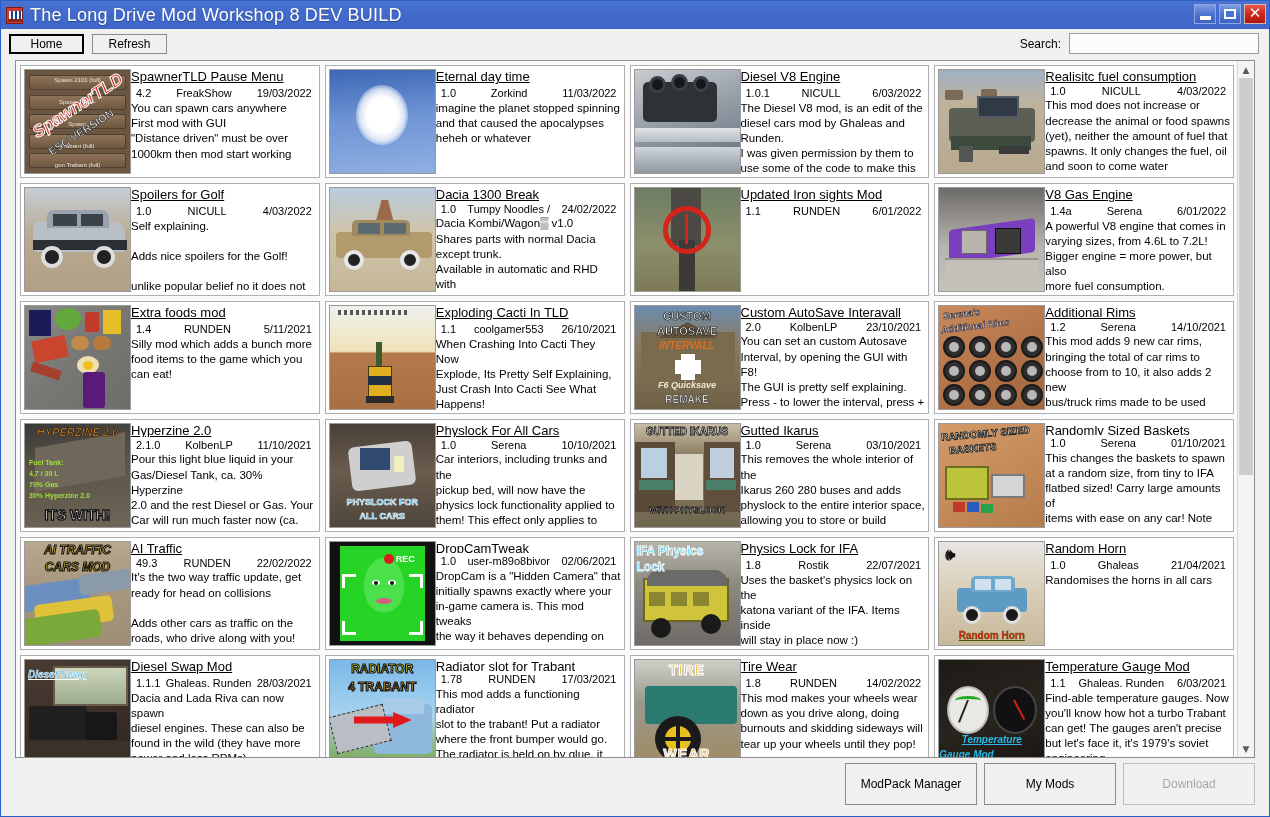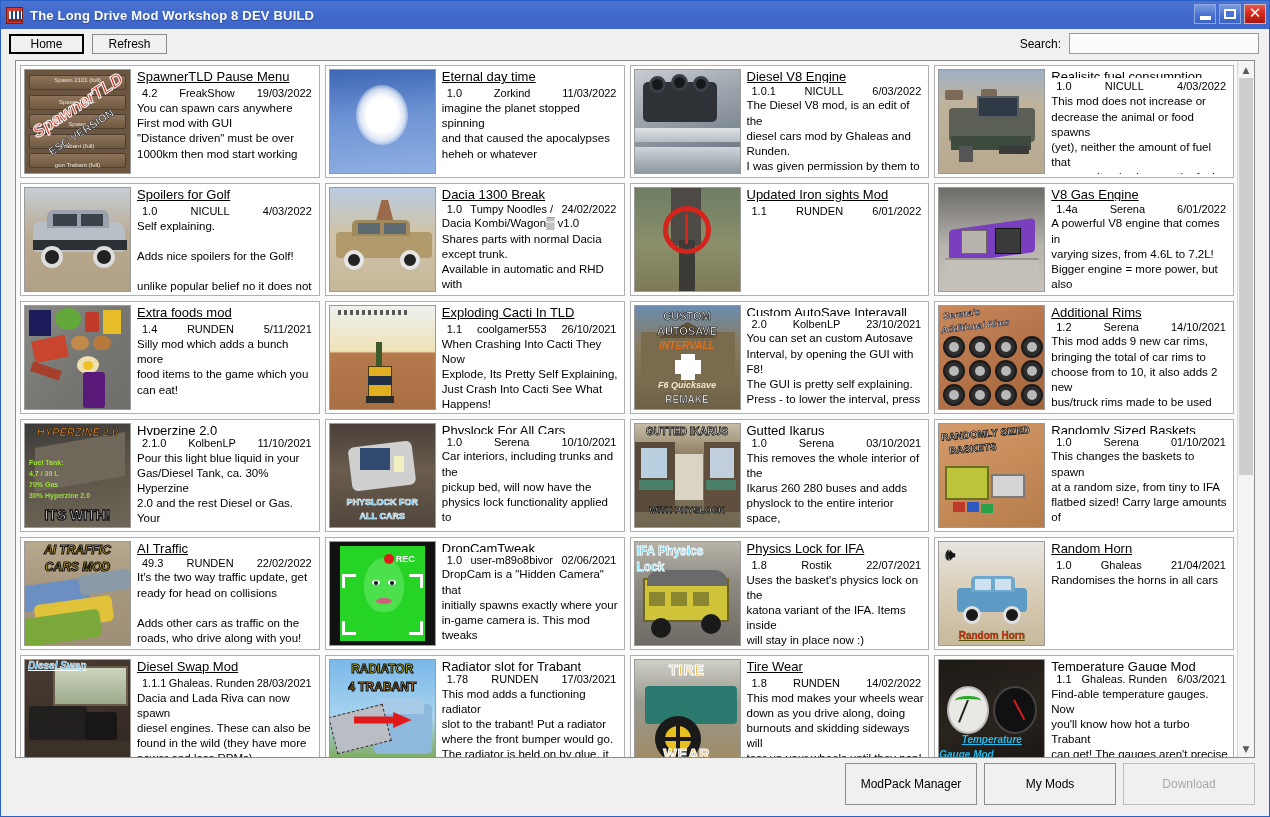--- a/index.html
+++ b/index.html
@@ -36,21 +36,21 @@
   }
   #app-icon::before {
     content:""; position:absolute; left:2px; top:3px; width:13px; height:8px;
     background: repeating-linear-gradient(90deg,#fff 0 2px,#1b3f8f 2px 4px);
   }
   #app-icon::after {
     content:""; position:absolute; left:1px; bottom:1px; width:15px; height:3px;
     background:#8e241a;
   }
   #title-text {
-    color:#ffffff; font-size:13px; font-weight:bold;
+    color:#ffffff; font-size:18px; font-weight:normal;
     letter-spacing:.2px; white-space:nowrap;
     text-shadow: 0 1px 1px rgba(0,0,0,.35);
   }
   #winbtns { position:absolute; right:3px; top:3px; display:flex; gap:3px; }
   .winbtn {
     width:22px; height:20px;
     display:flex; align-items:center; justify-content:center;
     border:1px solid #8fa9e0;
     background: linear-gradient(180deg,#7e9bdd 0%,#4a72d0 55%,#3c62c2 100%);
   }
@@ -127,21 +127,20 @@
   }
   .thumb {
     width:107px; height:105px; flex:none;
     border:1px solid #9a9a9a;
     overflow:hidden;
     position:relative;
     background:#555;
   }
   .info {
     flex:1; min-width:0;
-    padding-left:6px;
     display:flex; flex-direction:column;
     overflow:hidden;
   }
   .mod-title {
     font-size:13px; color:#000;
     text-decoration:underline;
     white-space:nowrap; overflow:hidden;
     line-height:1.25;
     margin-bottom:1px;
   }
@@ -755,21 +754,21 @@
             </div>
           </div>
           <div class="card">
             <div class="thumb">
               <div style="position:absolute;inset:0;background:linear-gradient(160deg,#4a3c33 0%,#3a2f28 60%,#2d251f 100%)"></div>
     <div style="position:absolute;left:28px;top:6px;right:2px;height:40px;background:linear-gradient(180deg,#cfd8c0,#9aa888)"></div>
     <div style="position:absolute;left:28px;top:6px;right:2px;height:40px;border:2px solid #6a5a4a"></div>
     <div style="position:absolute;left:4px;top:46px;width:58px;height:34px;background:#22201e;border-radius:3px"></div>
     <div style="position:absolute;left:60px;top:52px;width:32px;height:28px;background:#181716;border-radius:3px"></div>
     <div style="position:absolute;left:0;right:0;bottom:0;height:22px;background:#3a3129"></div>
-    <div style="position:absolute;left:3px;top:0;font-size:10px;font-weight:bold;font-style:italic;color:#2aa8e8;text-decoration:underline;-webkit-text-stroke:.5px #fff">Diesel Swap</div>
+    <div style="position:absolute;left:3px;top:9px;font-size:10px;font-weight:bold;font-style:italic;color:#2aa8e8;text-decoration:underline;-webkit-text-stroke:.5px #fff">Diesel Swap</div>
             </div>
             <div class="info">
               <div class="mod-title">Diesel Swap Mod</div>
               <div class="meta">
                 <span class="ver">1.1.1</span>
                 <span class="auth">Ghaleas. Runden</span>
                 <span class="date">28/03/2021</span>
               </div>
               <div class="desc">Dacia and Lada Riva can now spawn
 diesel engines. These can also be

